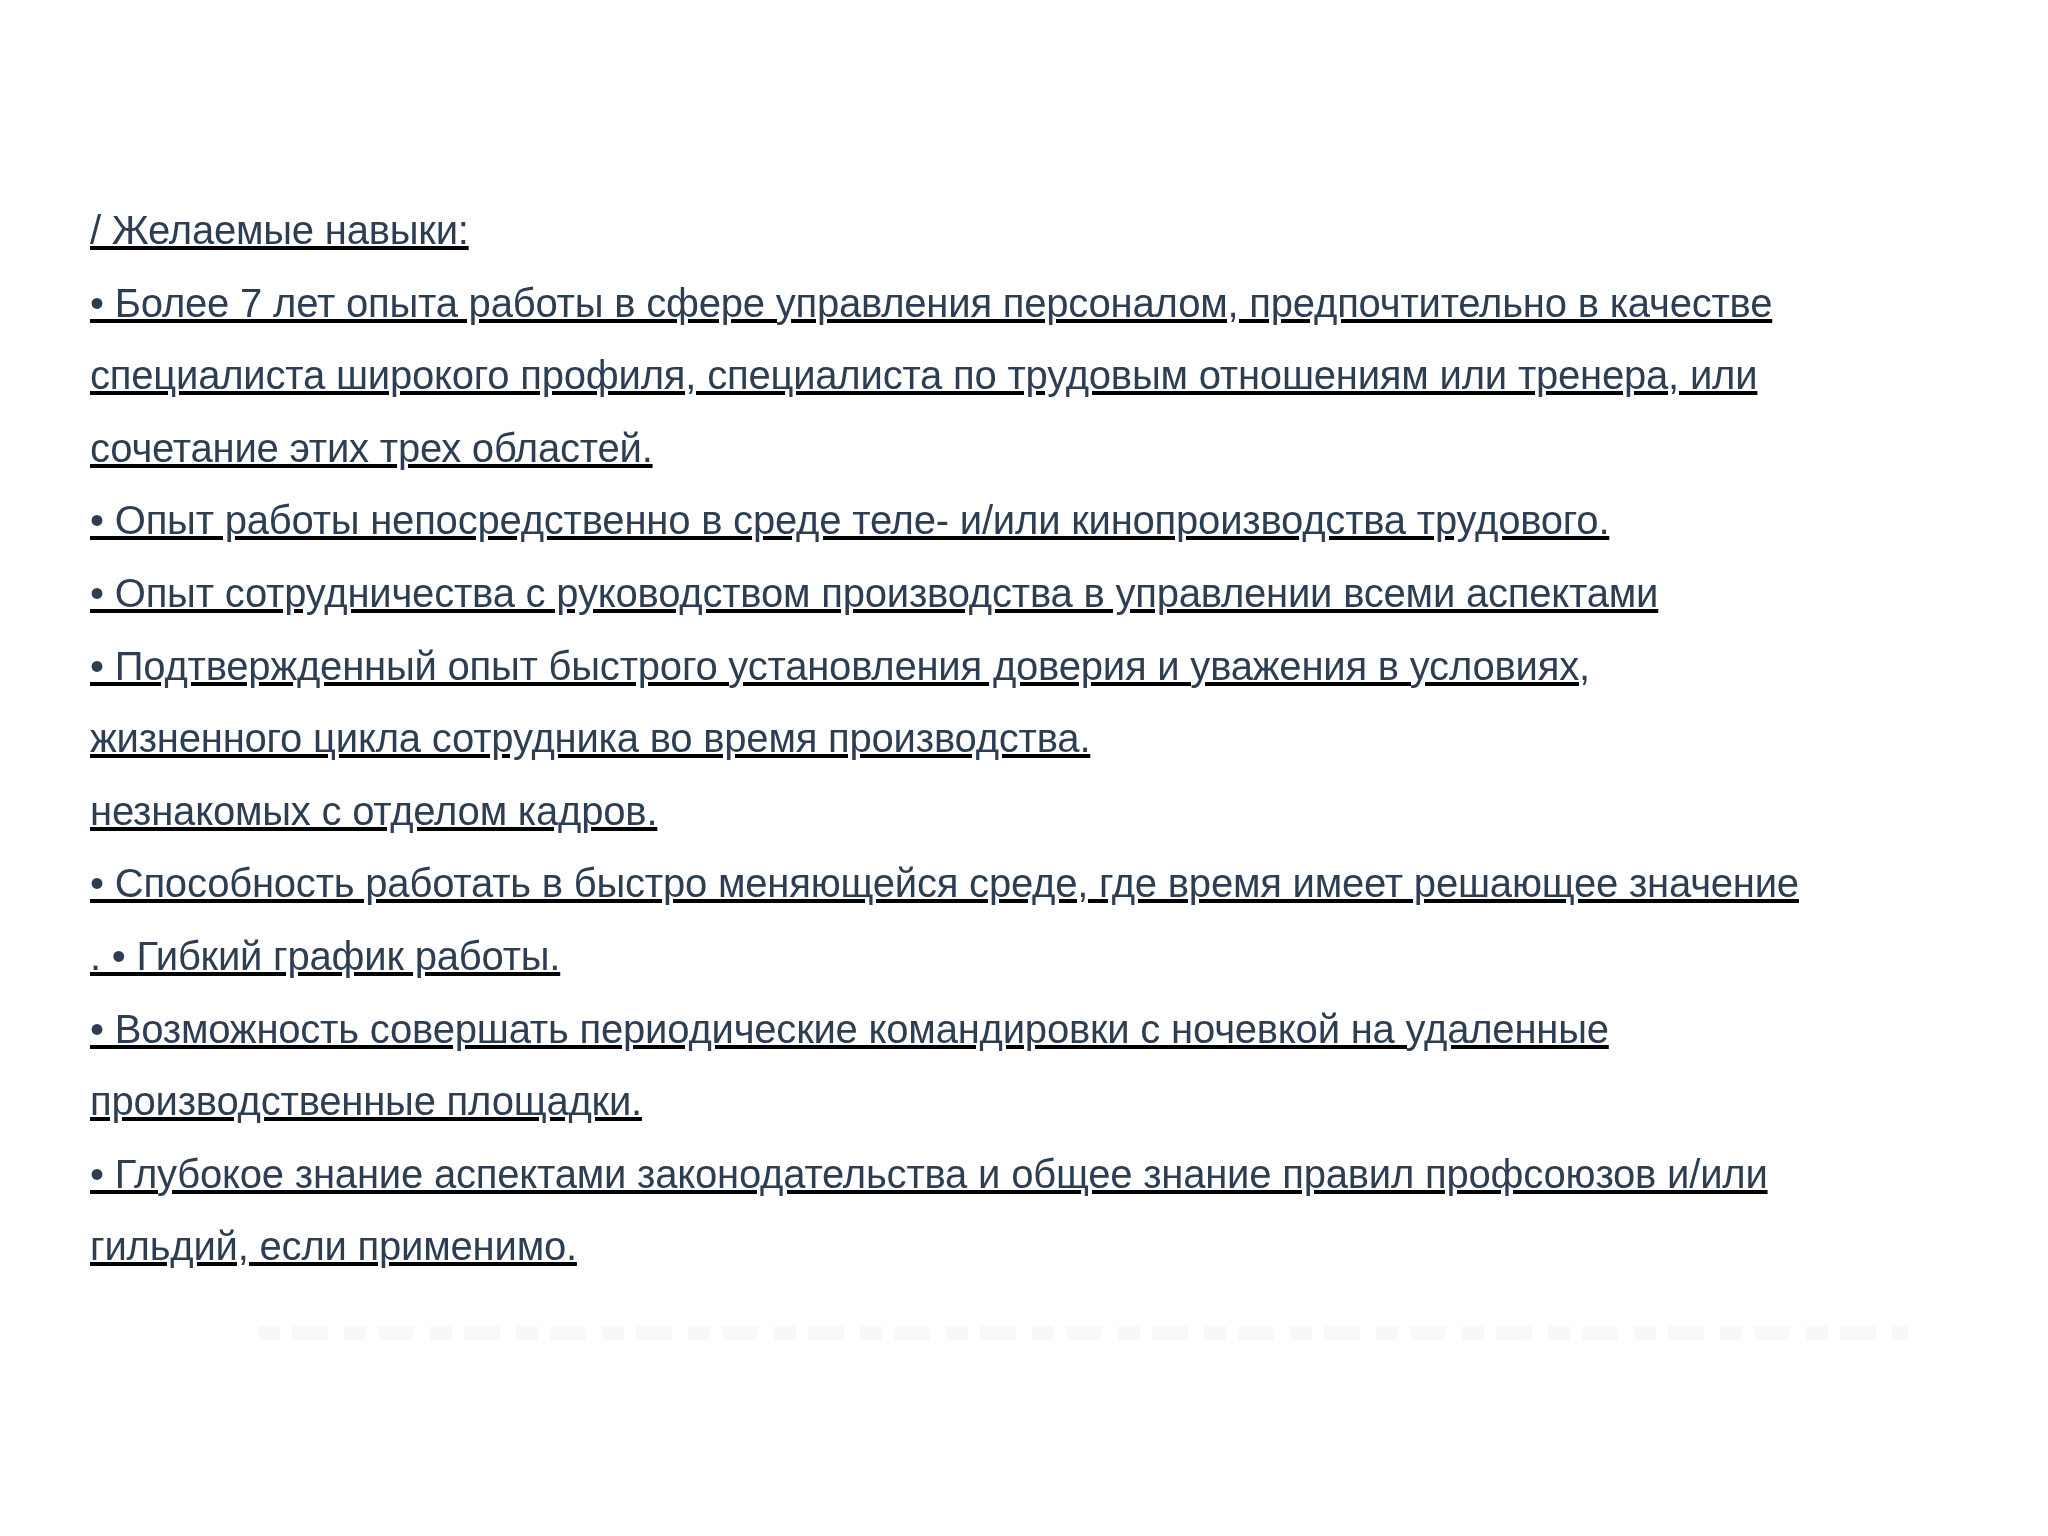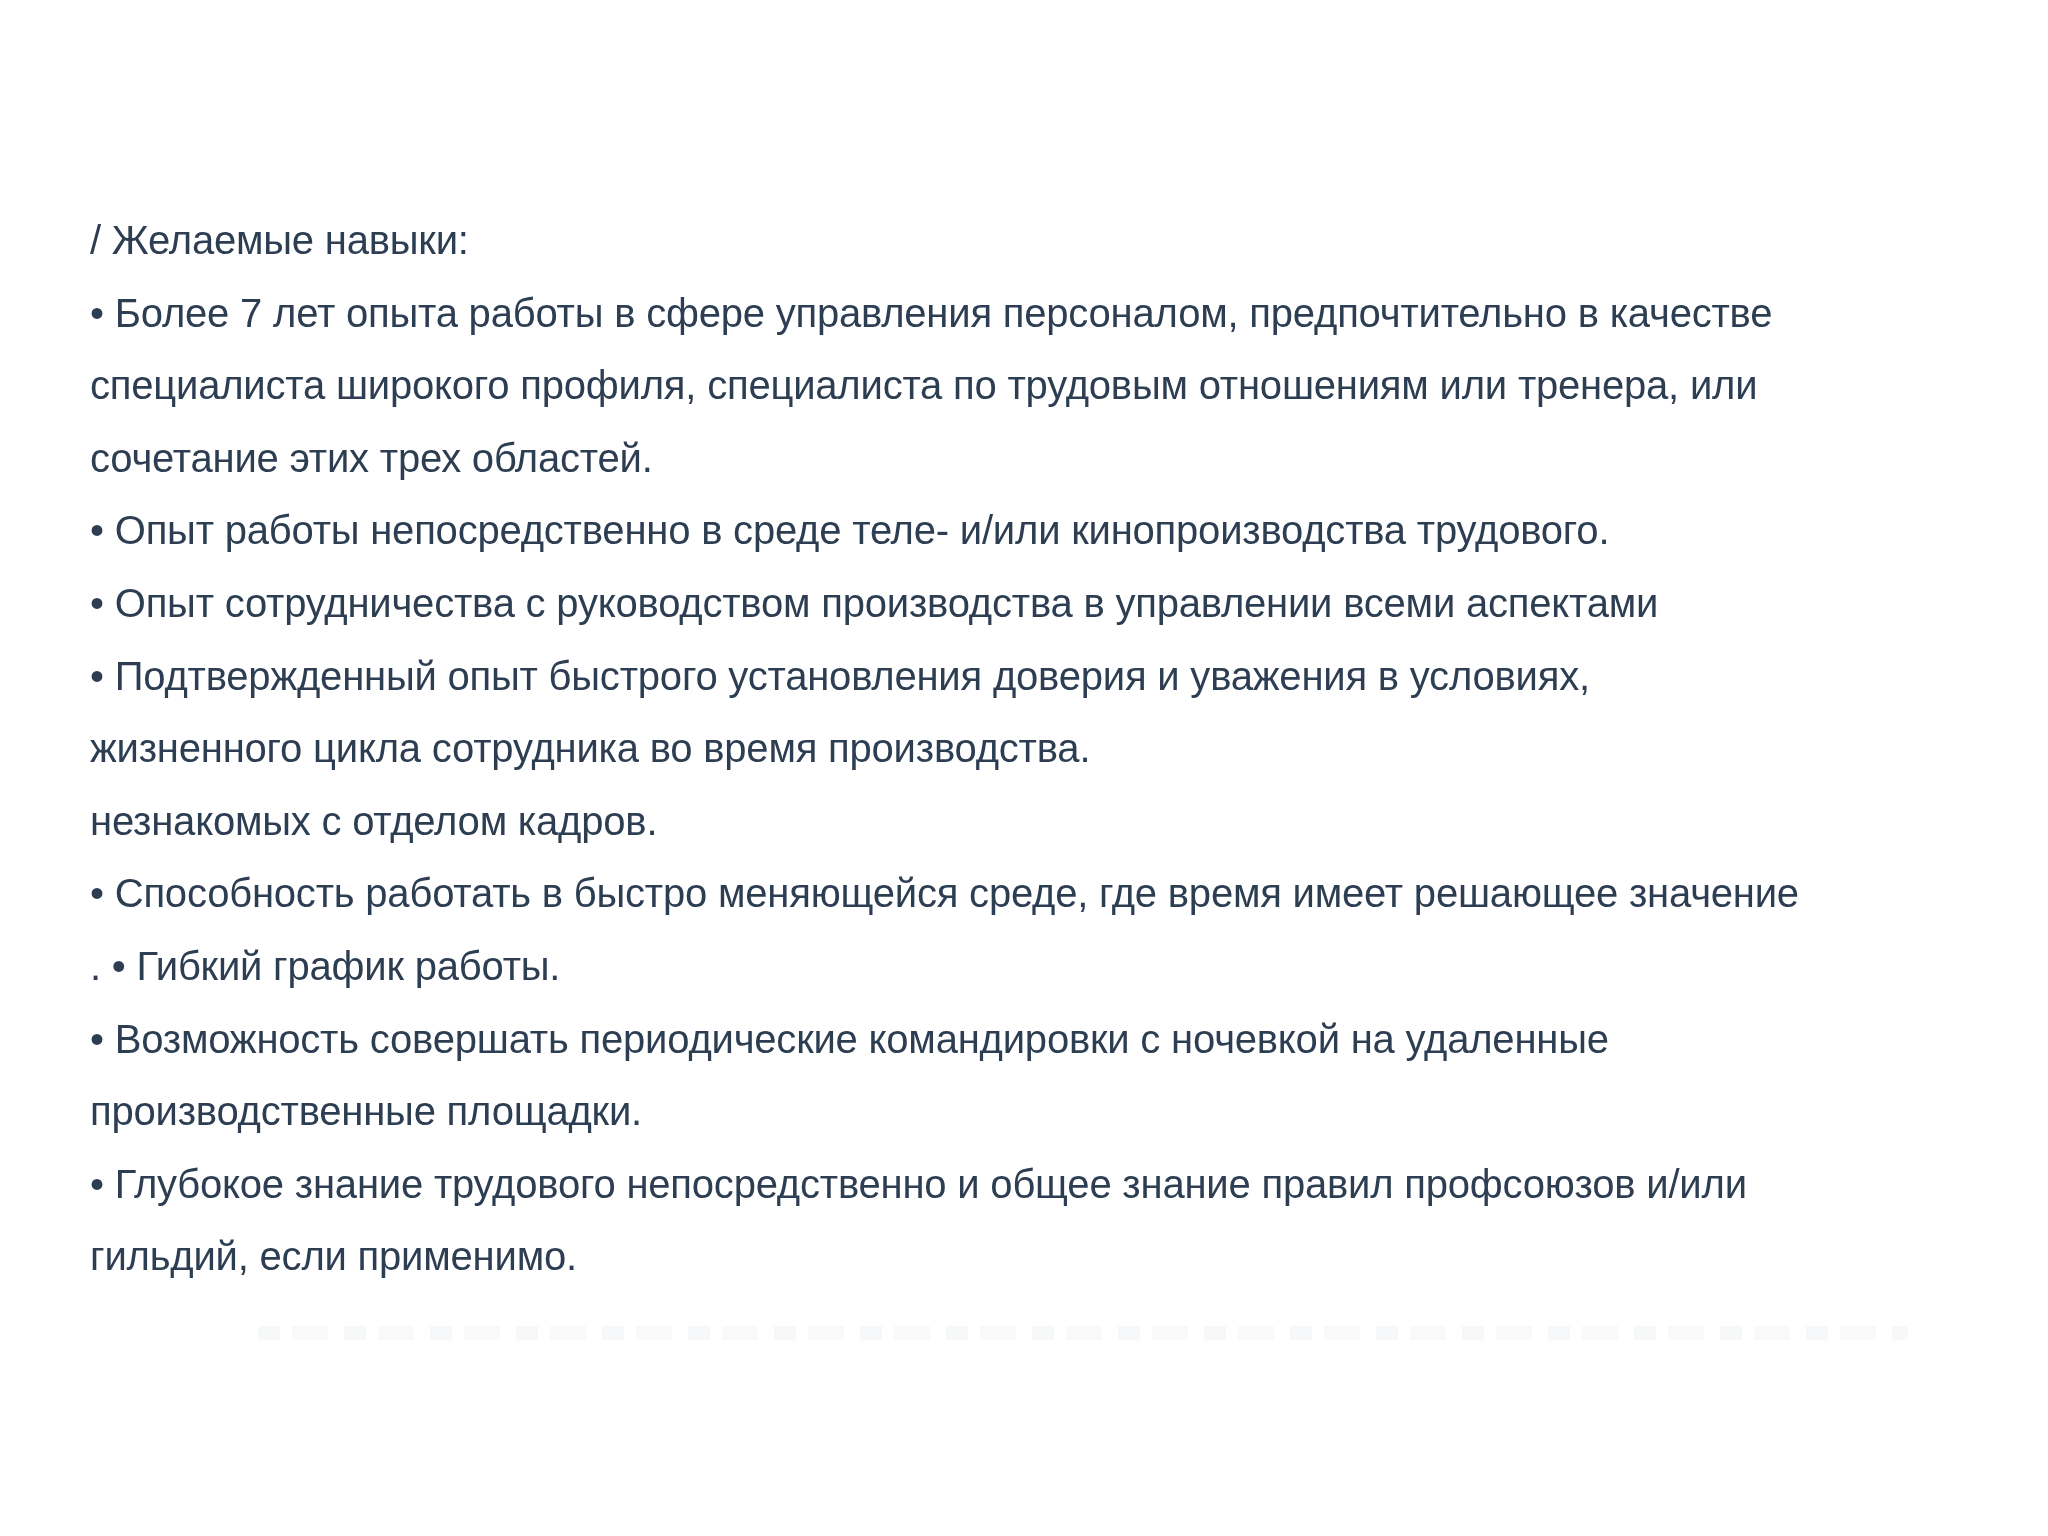--- a/index.html
+++ b/index.html
@@ -14,23 +14,24 @@
     overflow: hidden;
     font-family: "Liberation Sans", sans-serif;
   }
   .page {
     position: absolute;
     inset: 0;
     background: #ffffff;
   }
   .textblock {
     position: absolute;
-    top: 204px;
+    top: 194px;
     left: 90px;
     right: 40px;
+    text-decoration: underline;
   }
   .line {
     font-size: 40px;
     line-height: 72.6px;
     letter-spacing: -0.2px;
     color: #2d3e53;
     white-space: pre;
   }
   
   .ghost {
@@ -61,17 +62,17 @@
       <div class="line">сочетание этих трех областей.</div>
       <div class="line">• Опыт работы непосредственно в среде теле- и/или кинопроизводства трудового.</div>
       <div class="line">• Опыт сотрудничества с руководством производства в управлении всеми аспектами</div>
       <div class="line">• Подтвержденный опыт быстрого установления доверия и уважения в условиях,</div>
       <div class="line">жизненного цикла сотрудника во время производства.</div>
       <div class="line">незнакомых с отделом кадров.</div>
       <div class="line">• Способность работать в быстро меняющейся среде, где время имеет решающее значение</div>
       <div class="line">. • Гибкий график работы.</div>
       <div class="line">• Возможность совершать периодические командировки с ночевкой на удаленные</div>
       <div class="line">производственные площадки.</div>
-      <div class="line">• Глубокое знание трудового непосредственно и общее знание правил профсоюзов и/или</div>
+      <div class="line">• Глубокое знание аспектами законодательства и общее знание правил профсоюзов и/или</div>
       <div class="line">гильдий, если применимо.</div>
     </div>
   <div class="ghost"></div>
 </div>
 
 </body></html>

